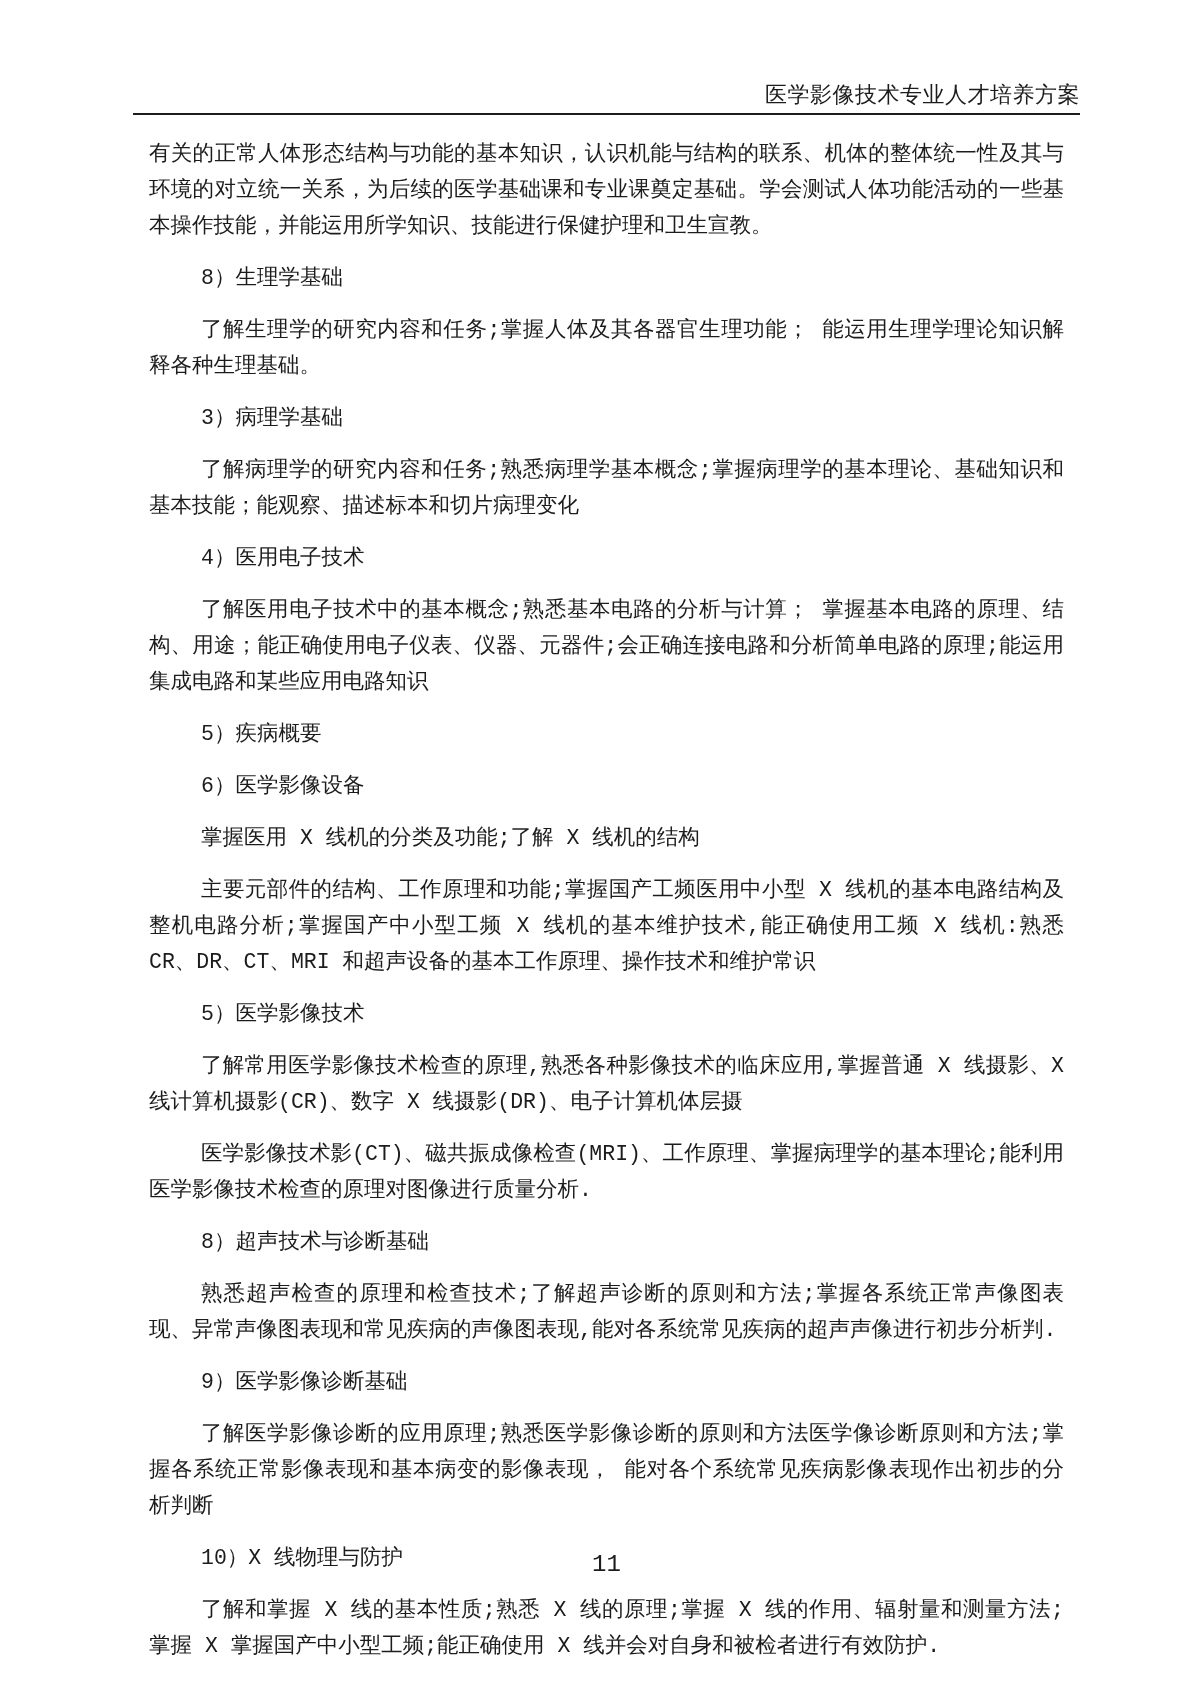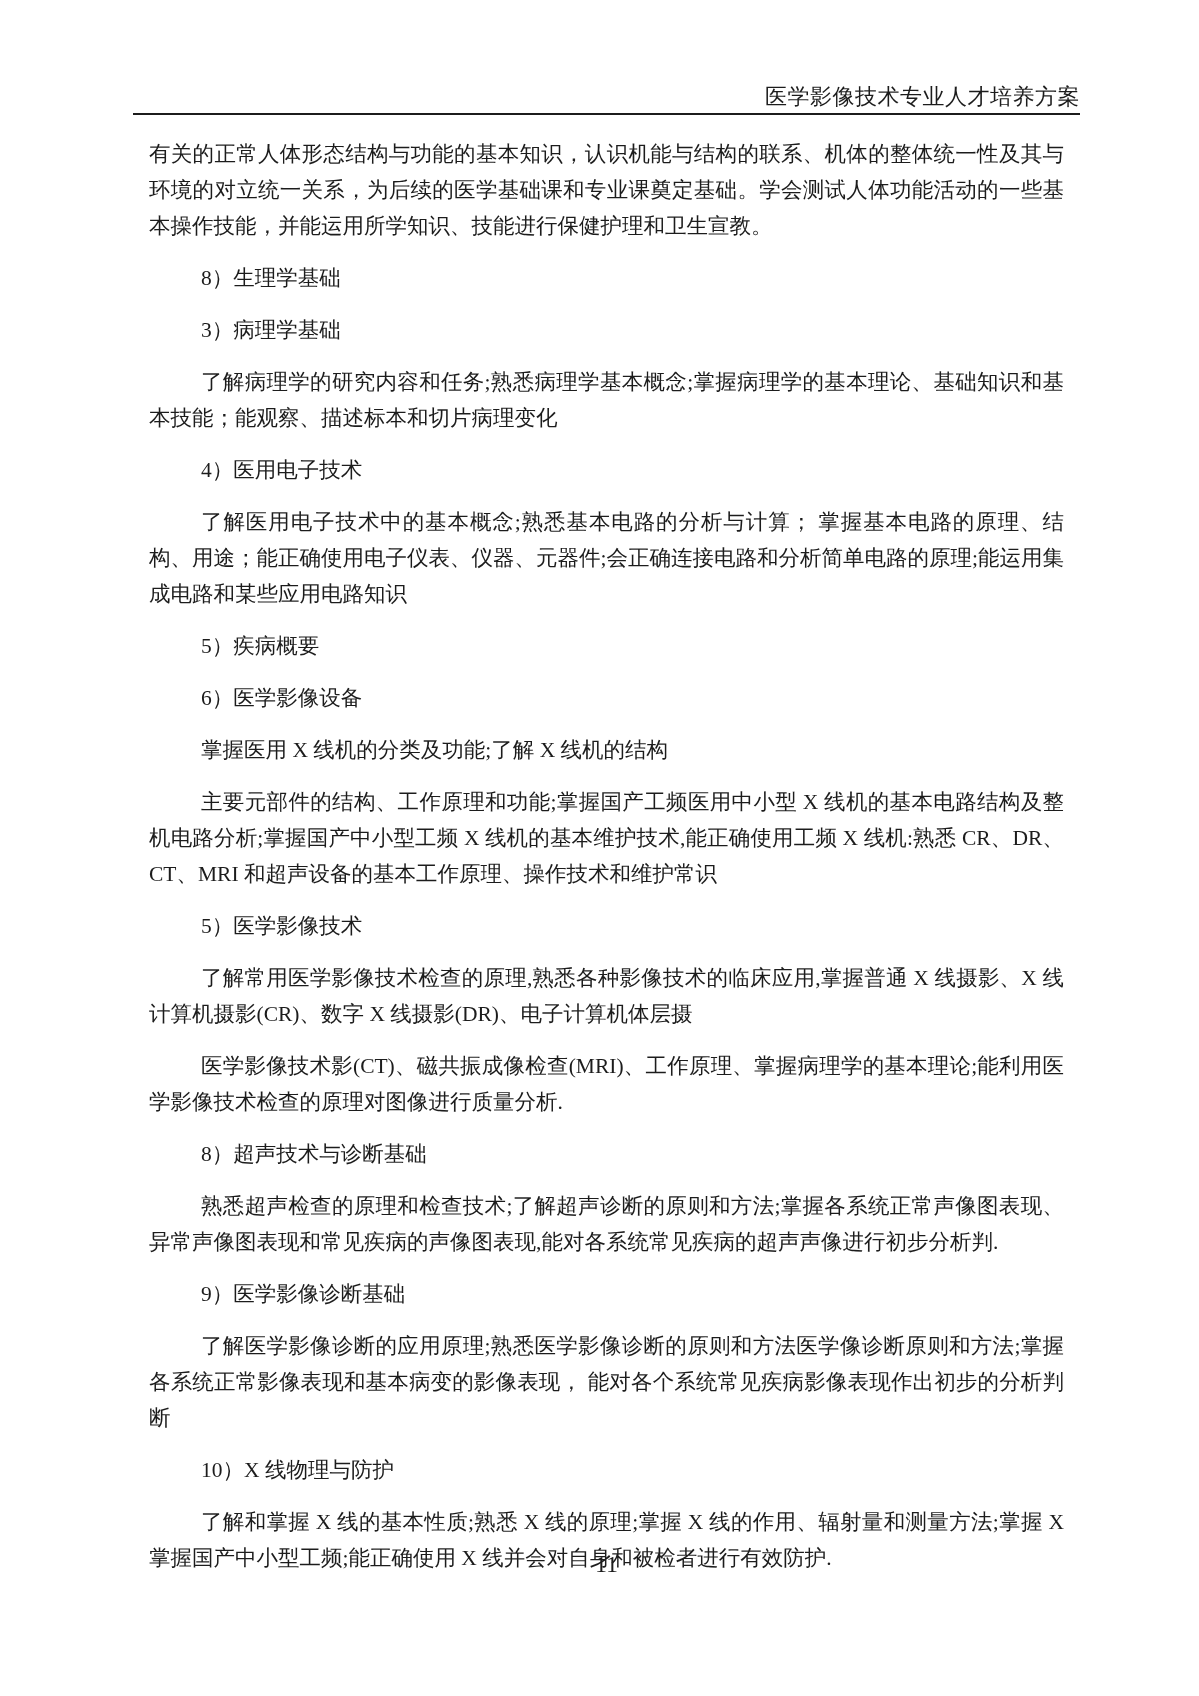--- a/index.html
+++ b/index.html
@@ -5,21 +5,21 @@
   html, body {
     margin: 0;
     padding: 0;
     background: #ffffff;
   }
   .page {
     position: relative;
     width: 1083px;
     height: 1696px;
     background: #ffffff;
-    font-family: Liberation Serif, serif;
+    font-family: Liberation Mono, monospace;
     color: #1c1c1c;
     overflow: hidden;
   }
   .header-title {
     position: absolute;
     top: 84px;
     left: 133px;
     width: 947px;
     text-align: right;
     font-size: 22px;
@@ -71,20 +71,21 @@
 
   <header>
     <div class="header-title">医学影像技术专业人才培养方案</div>
     <div class="header-rule"></div>
   </header>
 
   <main class="body-text" id="document-body">
 
   <p class="">有关的正常人体形态结构与功能的基本知识，认识机能与结构的联系、机体的整体统一性及其与环境的对立统一关系，为后续的医学基础课和专业课奠定基础。学会测试人体功能活动的一些基本操作技能，并能运用所学知识、技能进行保健护理和卫生宣教。</p>
       <p class="indent">8）生理学基础</p>
+      <p class="indent">了解生理学的研究内容和任务;掌握人体及其各器官生理功能； 能运用生理学理论知识解释各种生理基础。</p>
       <p class="indent">3）病理学基础</p>
       <p class="indent">了解病理学的研究内容和任务;熟悉病理学基本概念;掌握病理学的基本理论、基础知识和基本技能；能观察、描述标本和切片病理变化</p>
       <p class="indent">4）医用电子技术</p>
       <p class="indent">了解医用电子技术中的基本概念;熟悉基本电路的分析与计算； 掌握基本电路的原理、结构、用途；能正确使用电子仪表、仪器、元器件;会正确连接电路和分析简单电路的原理;能运用集成电路和某些应用电路知识</p>
       <p class="indent">5）疾病概要</p>
       <p class="indent">6）医学影像设备</p>
       <p class="indent">掌握医用 X 线机的分类及功能;了解 X 线机的结构</p>
       <p class="indent">主要元部件的结构、工作原理和功能;掌握国产工频医用中小型 X 线机的基本电路结构及整机电路分析;掌握国产中小型工频 X 线机的基本维护技术,能正确使用工频 X 线机:熟悉 CR、DR、CT、MRI 和超声设备的基本工作原理、操作技术和维护常识</p>
       <p class="indent">5）医学影像技术</p>
       <p class="indent">了解常用医学影像技术检查的原理,熟悉各种影像技术的临床应用,掌握普通 X 线摄影、X 线计算机摄影(CR)、数字 X 线摄影(DR)、电子计算机体层摄</p>

